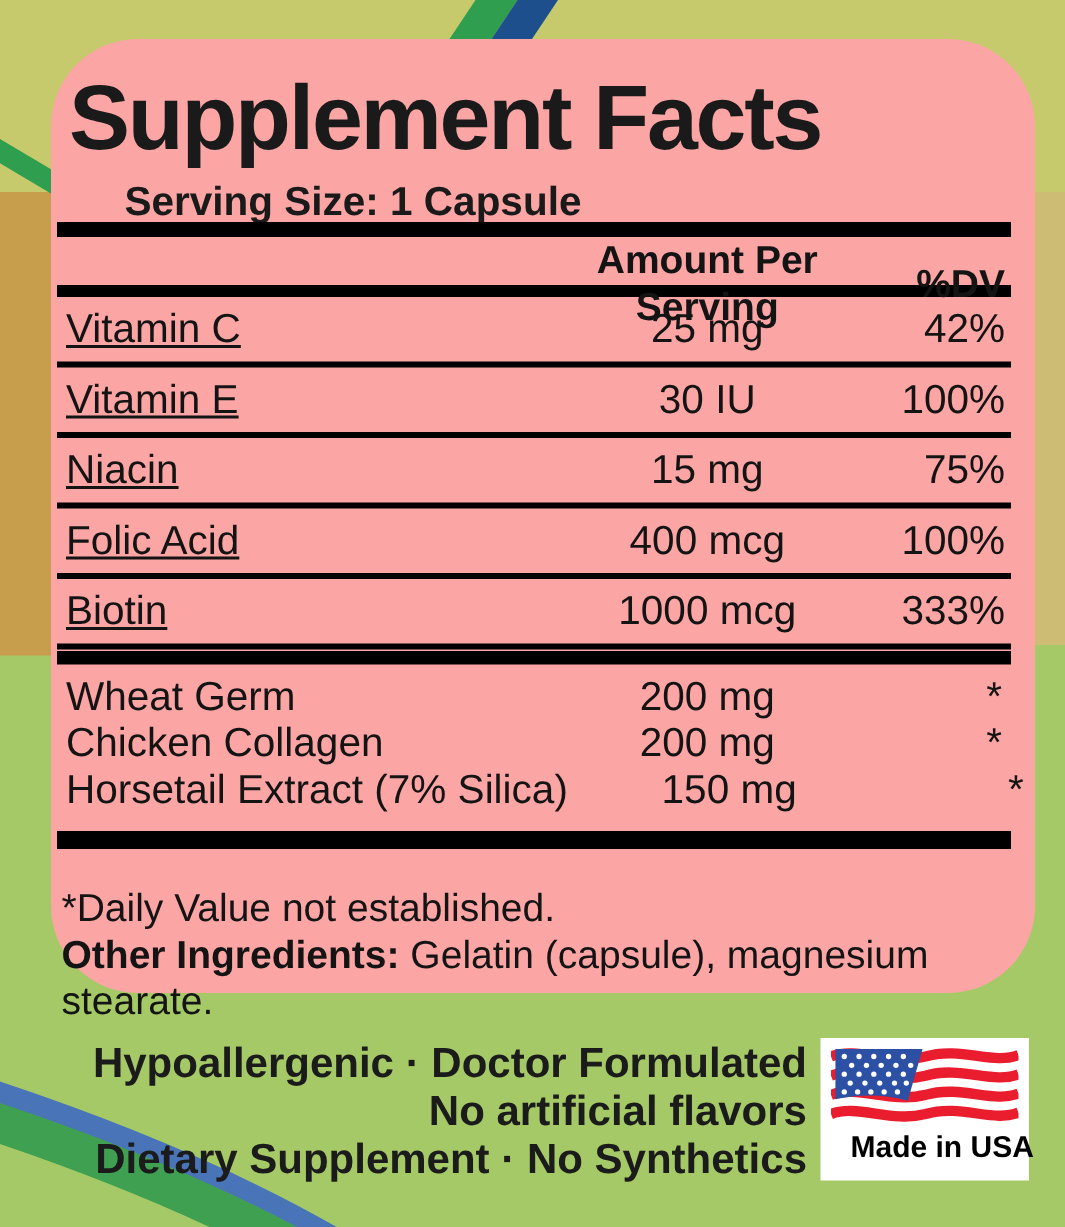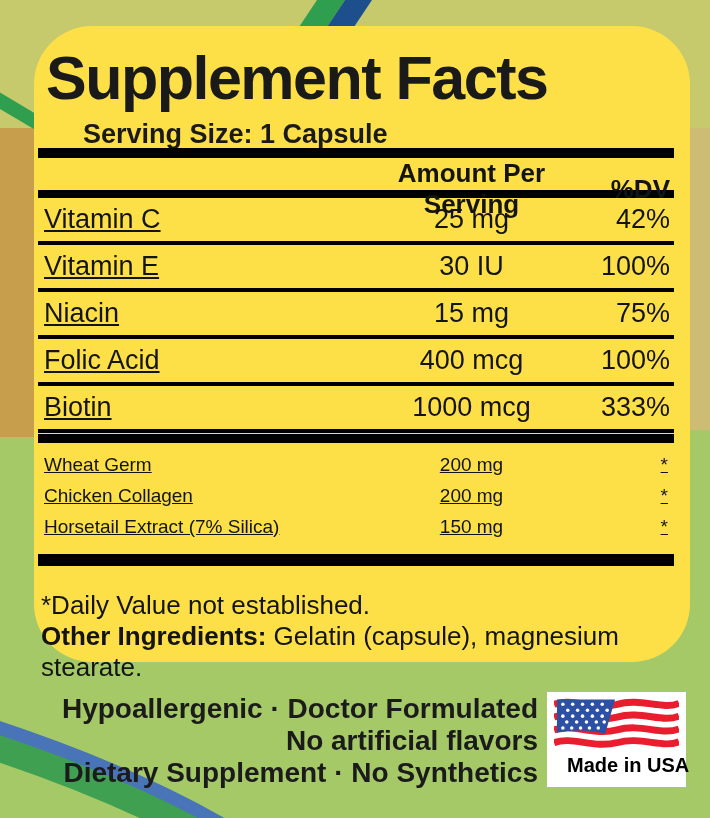--- a/index.html
+++ b/index.html
@@ -10,21 +10,21 @@
     color:#141414;
   }
   
   .bg-olive  { position:absolute; left:0; top:0; width:710px; height:128px; background:#c6ca6c; z-index:1; }
   .bg-tan    { position:absolute; left:0; top:128px; width:40px; height:309px; background:#c79e4c; z-index:1; }
   .bg-khaki  { position:absolute; left:688px; top:128px; width:22px; height:302px; background:#cdbd74; z-index:1; }
   .decor     { position:absolute; z-index:2; }
   
   .panel {
     position:absolute; left:34px; top:26px; width:656px; height:636px;
-    background:#fde047; border-radius:58px; z-index:5;
+    background:#fca5a5; border-radius:58px; z-index:5;
   }
   .title {
     position:absolute; left:12px; top:24px;
     font-size:61px; font-weight:bold; letter-spacing:-1.5px; line-height:56px;
     color:#1a1a1a; white-space:nowrap;
   }
   .serving {
     position:absolute; left:13px; top:93px;
     font-size:27px; font-weight:bold; color:#1a1a1a;margin-left:36px;
   }
@@ -44,21 +44,21 @@
     display:grid; grid-template-columns:1fr 215px 95px;
     height:43px; line-height:43px; font-size:27px;
     border-bottom:4px solid #000;
   }
   .nrow:last-of-type { border-bottom:none; }
   .nrow .name   { padding-left:6px; text-align:left; white-space:nowrap;text-decoration:underline; }
   .nrow .amount { text-align:center; }
   .nrow .dv     { text-align:right; padding-right:4px; }
   .grow {
     display:grid; grid-template-columns:1fr 215px 95px;
-    height:31px; line-height:31px; font-size:19px;text-decoration:underline;
+    height:31px; line-height:31px; font-size:27px;
   }
   .grow .name   { padding-left:6px; white-space:nowrap; }
   .grow .amount { text-align:center; }
   .grow .dv     { text-align:right; padding-right:6px; }
   .group { padding-top:6px; padding-bottom:4px; }
   .footnotes { margin-top:24px; padding-left:3px; font-size:26px; line-height:31px; }
   .fn-bold { font-weight:bold; }
   
   .tagline {
     position:absolute; left:40px; top:693px; width:498px; z-index:6;

